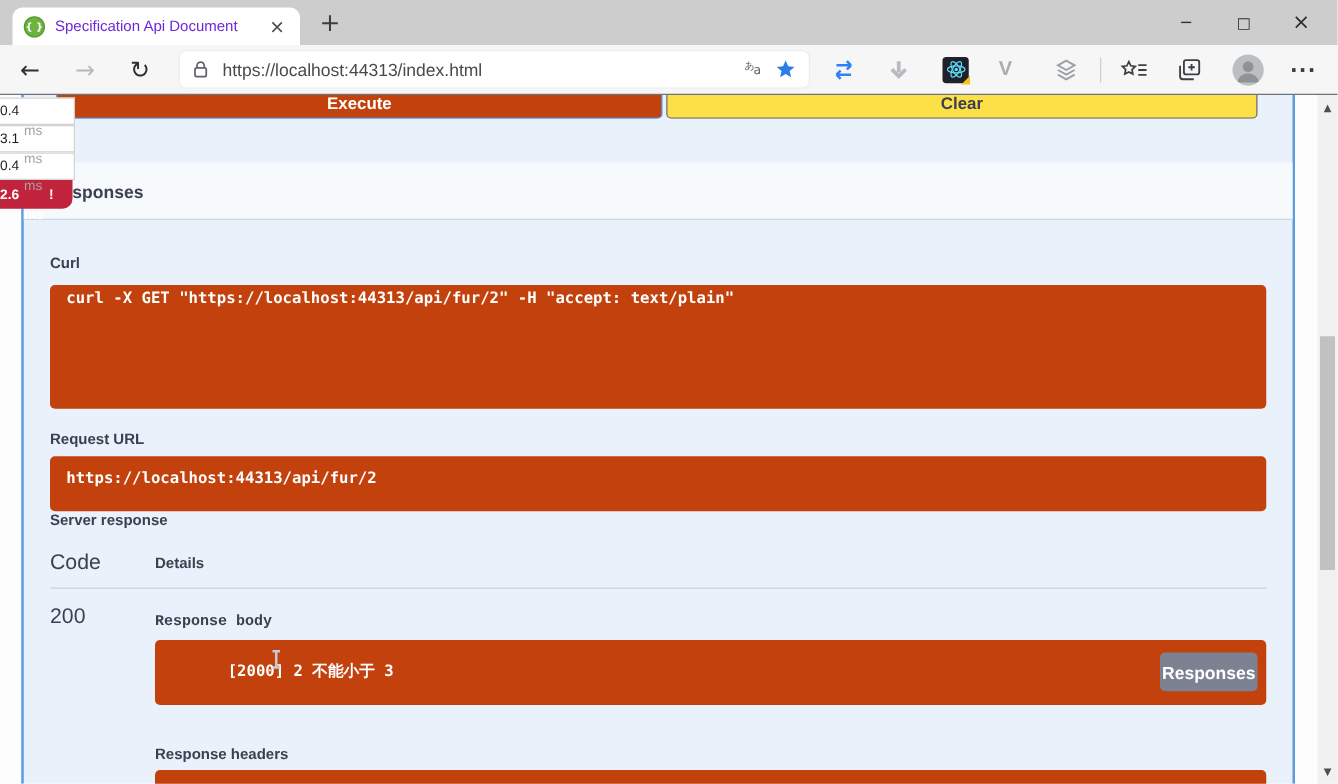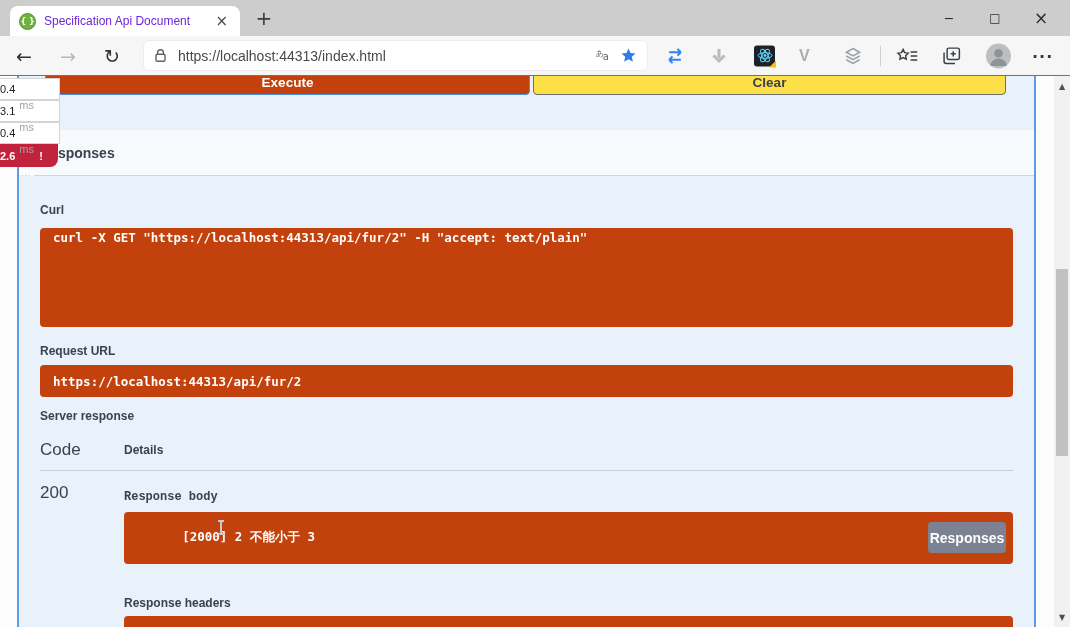--- a/index.html
+++ b/index.html
@@ -168,21 +168,21 @@
     </div>
 
     <div class="resp-header">
       <span class="resp-heading">Responses</span>
     </div>
 
     <span class="lbl" style="left:21px; top:127px;">Curl</span>
     <div class="code-block" style="left:21px; right:21px; top:152px; height:99px;">curl -X GET "https://localhost:44313/api/fur/2" -H "accept: text/plain"</div>
 
     <span class="lbl" style="left:21px; top:268px;">Request URL</span>
-    <div class="code-block" style="left:21px; right:21px; top:289px; height:32px; padding-top:9px;">https://localhost:44313/api/fur/2</div>
+    <div class="code-block" style="left:21px; right:21px; top:289px; height:44px; padding-top:9px;">https://localhost:44313/api/fur/2</div>
 
     <span class="lbl" style="left:21px; top:333px;">Server response</span>
 
     <span class="code-col" style="top:364px;">Code</span>
     <span class="lbl" style="left:105px; top:367px;">Details</span>
     <div class="tbl-divider"></div>
 
     <span class="code-col" style="top:407px;">200</span>
     <span class="lbl" style="left:105px; top:414px;font-family:Liberation Mono, monospace;">Response body</span>
 

